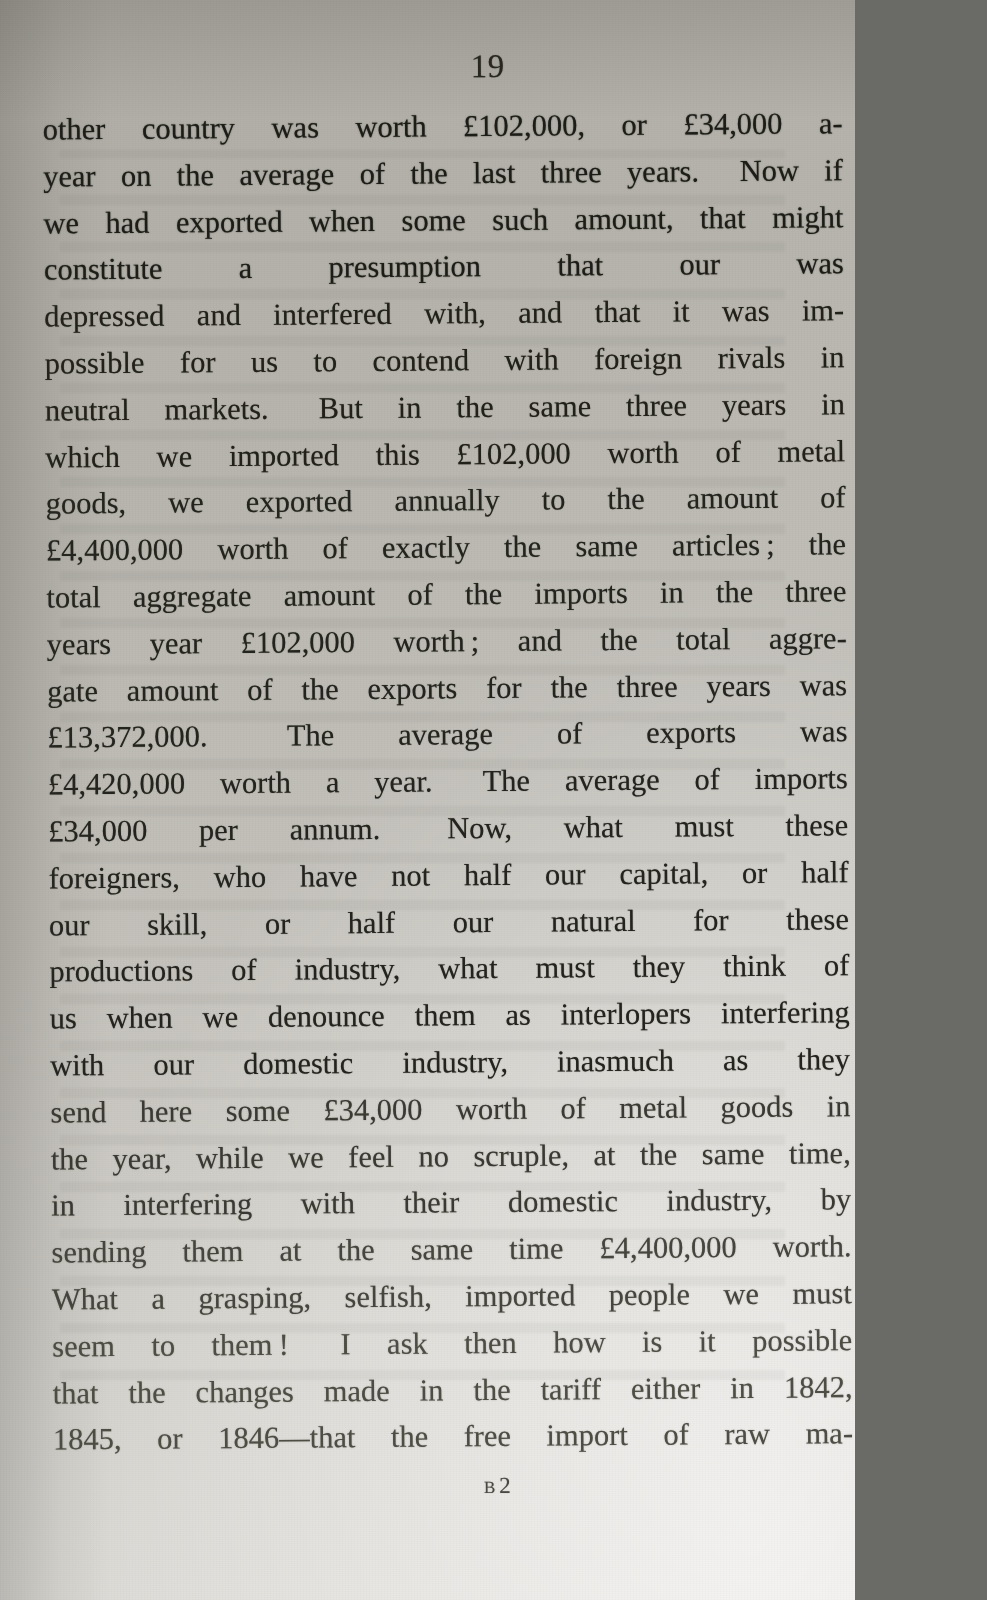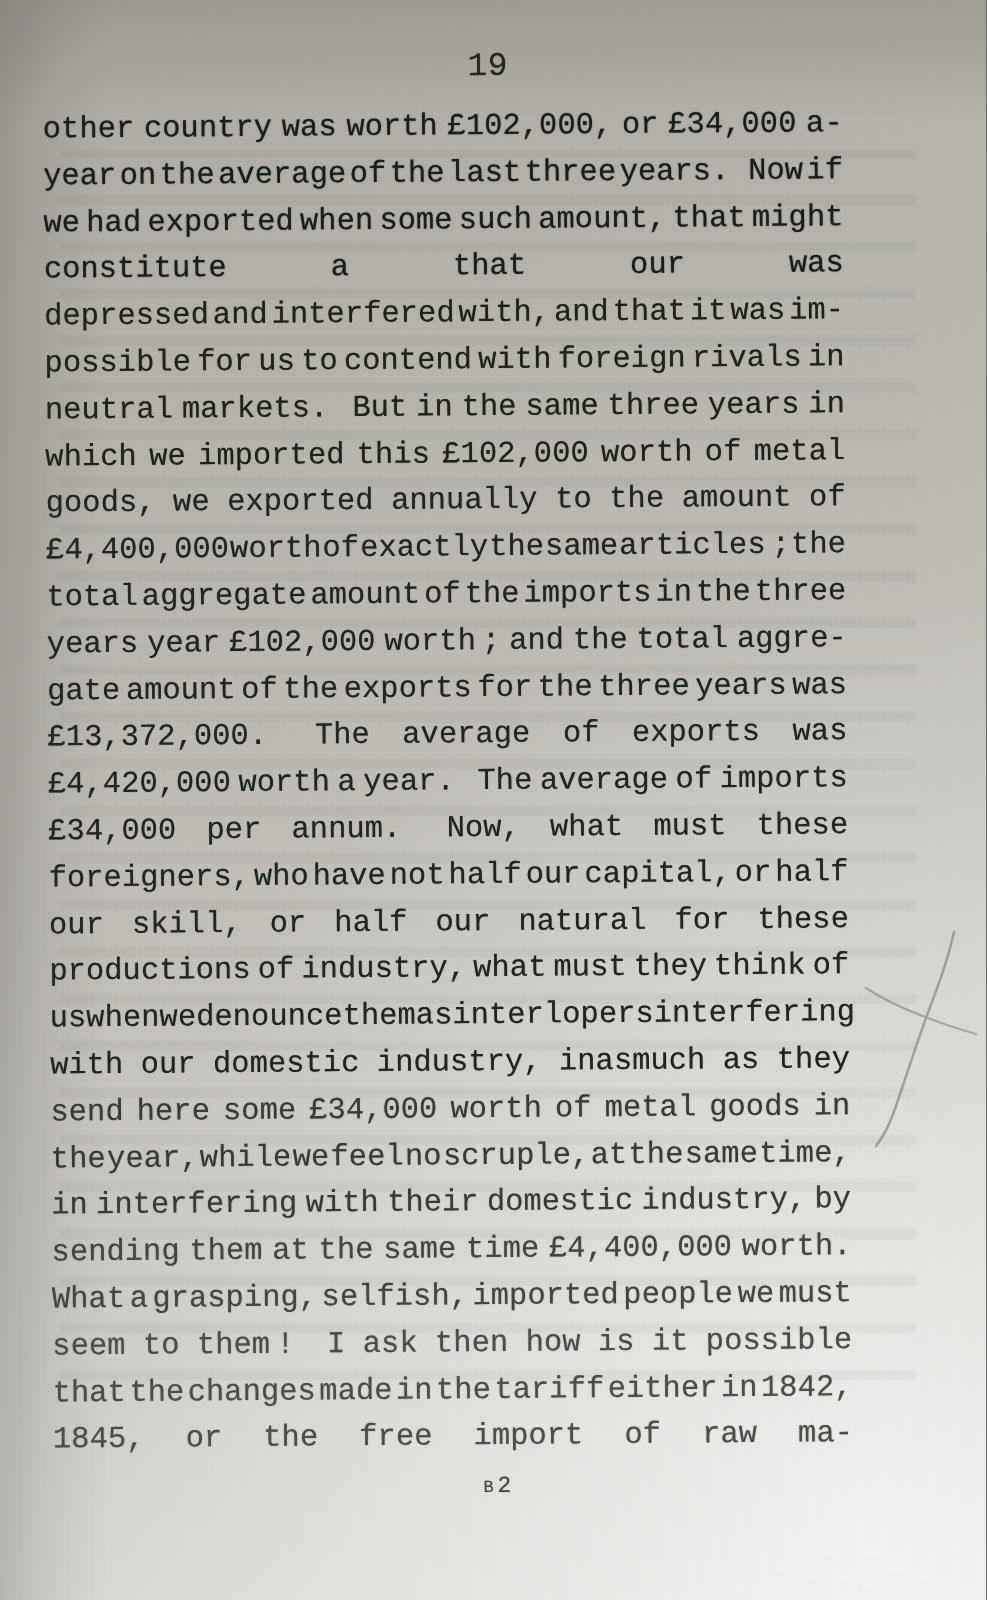--- a/index.html
+++ b/index.html
@@ -4,28 +4,28 @@
 <title>Scanned Book Page 19</title>
 <style>
   html, body {
     margin: 0;
     padding: 0;
     background: #6a6a66;
   }
 
   .page-scan {
     position: relative;
-    width: 986px;
+    width: 855px;
     height: 1600px;
     overflow: hidden;
     
     background:
       radial-gradient(ellipse 120% 90% at 88% 96%, rgba(255,255,255,0.55) 0%, rgba(255,255,255,0.28) 32%, rgba(255,255,255,0.0) 66%),
       linear-gradient(160deg, #aeaca4 0%, #b6b4ac 26%, #c2c0b9 50%, #d2d0ca 72%, #e2e0dc 92%, #eae8e5 100%);
-    font-family: Liberation Mono, monospace;
+    font-family: Liberation Serif, serif;
     color: #23231f;
     -webkit-font-smoothing: none;
   }
 
   
   .grain {
     position: absolute;
     inset: 0;
     pointer-events: none;
     opacity: 0.32;
@@ -162,21 +162,21 @@
 <div class="page-scan">
 
   <div class="print-block">
 
     <div class="page-number">19</div>
 
     <div class="body-text">
         <div class="line"><span>other</span><span>country</span><span>was</span><span>worth</span><span>£102,000,</span><span>or</span><span>£34,000</span><span>a-</span></div>
         <div class="line"><span>year</span><span>on</span><span>the</span><span>average</span><span>of</span><span>the</span><span>last</span><span>three</span><span>years.</span><span> Now</span><span>if</span></div>
         <div class="line"><span>we</span><span>had</span><span>exported</span><span>when</span><span>some</span><span>such</span><span>amount,</span><span>that</span><span>might</span></div>
-        <div class="line"><span>constitute</span><span>a</span><span>that</span><span>our</span><span>was</span></div>
+        <div class="line"><span>constitute</span><span>a</span><span>presumption</span><span>that</span><span>our</span><span>was</span></div>
         <div class="line"><span>depressed</span><span>and</span><span>interfered</span><span>with,</span><span>and</span><span>that</span><span>it</span><span>was</span><span>im-</span></div>
         <div class="line"><span>possible</span><span>for</span><span>us</span><span>to</span><span>contend</span><span>with</span><span>foreign</span><span>rivals</span><span>in</span></div>
         <div class="line"><span>neutral</span><span>markets.</span><span> But</span><span>in</span><span>the</span><span>same</span><span>three</span><span>years</span><span>in</span></div>
         <div class="line"><span>which</span><span>we</span><span>imported</span><span>this</span><span>£102,000</span><span>worth</span><span>of</span><span>metal</span></div>
         <div class="line"><span>goods,</span><span>we</span><span>exported</span><span>annually</span><span>to</span><span>the</span><span>amount</span><span>of</span></div>
         <div class="line"><span>£4,400,000</span><span>worth</span><span>of</span><span>exactly</span><span>the</span><span>same</span><span>articles ;</span><span>the</span></div>
         <div class="line"><span>total</span><span>aggregate</span><span>amount</span><span>of</span><span>the</span><span>imports</span><span>in</span><span>the</span><span>three</span></div>
         <div class="line"><span>years</span><span>year</span><span>£102,000</span><span>worth ;</span><span>and</span><span>the</span><span>total</span><span>aggre-</span></div>
         <div class="line"><span>gate</span><span>amount</span><span>of</span><span>the</span><span>exports</span><span>for</span><span>the</span><span>three</span><span>years</span><span>was</span></div>
         <div class="line"><span>£13,372,000.</span><span> The</span><span>average</span><span>of</span><span>exports</span><span>was</span></div>
@@ -187,21 +187,21 @@
         <div class="line"><span>productions</span><span>of</span><span>industry,</span><span>what</span><span>must</span><span>they</span><span>think</span><span>of</span></div>
         <div class="line"><span>us</span><span>when</span><span>we</span><span>denounce</span><span>them</span><span>as</span><span>interlopers</span><span>interfering</span></div>
         <div class="line"><span>with</span><span>our</span><span>domestic</span><span>industry,</span><span>inasmuch</span><span>as</span><span>they</span></div>
         <div class="line"><span>send</span><span>here</span><span>some</span><span>£34,000</span><span>worth</span><span>of</span><span>metal</span><span>goods</span><span>in</span></div>
         <div class="line"><span>the</span><span>year,</span><span>while</span><span>we</span><span>feel</span><span>no</span><span>scruple,</span><span>at</span><span>the</span><span>same</span><span>time,</span></div>
         <div class="line"><span>in</span><span>interfering</span><span>with</span><span>their</span><span>domestic</span><span>industry,</span><span>by</span></div>
         <div class="line"><span>sending</span><span>them</span><span>at</span><span>the</span><span>same</span><span>time</span><span>£4,400,000</span><span>worth.</span></div>
         <div class="line"><span>What</span><span>a</span><span>grasping,</span><span>selfish,</span><span>imported</span><span>people</span><span>we</span><span>must</span></div>
         <div class="line"><span>seem</span><span>to</span><span>them !</span><span> I</span><span>ask</span><span>then</span><span>how</span><span>is</span><span>it</span><span>possible</span></div>
         <div class="line"><span>that</span><span>the</span><span>changes</span><span>made</span><span>in</span><span>the</span><span>tariff</span><span>either</span><span>in</span><span>1842,</span></div>
-        <div class="line"><span>1845,</span><span>or</span><span>the</span><span>free</span><span>import</span><span>of</span><span>raw</span><span>ma-</span></div>
+        <div class="line"><span>1845,</span><span>or</span><span>1846—that</span><span>the</span><span>free</span><span>import</span><span>of</span><span>raw</span><span>ma-</span></div>
       </div>
 
     <div class="signature-mark">
       <span class="smallcap">B</span><span>2</span>
     </div>
 
   </div>
 
   <div class="pencil-mark">
     <svg width="120" height="230" viewBox="0 0 120 230" fill="none">

